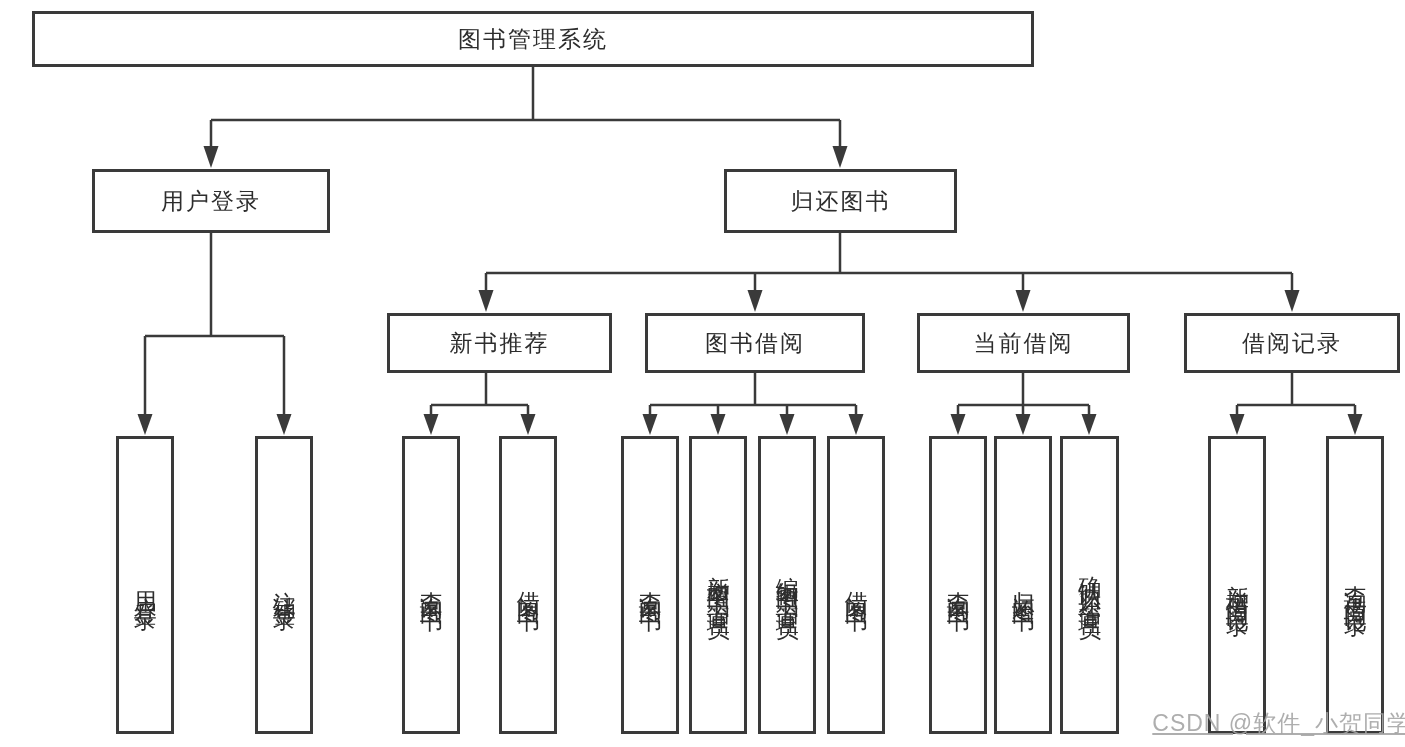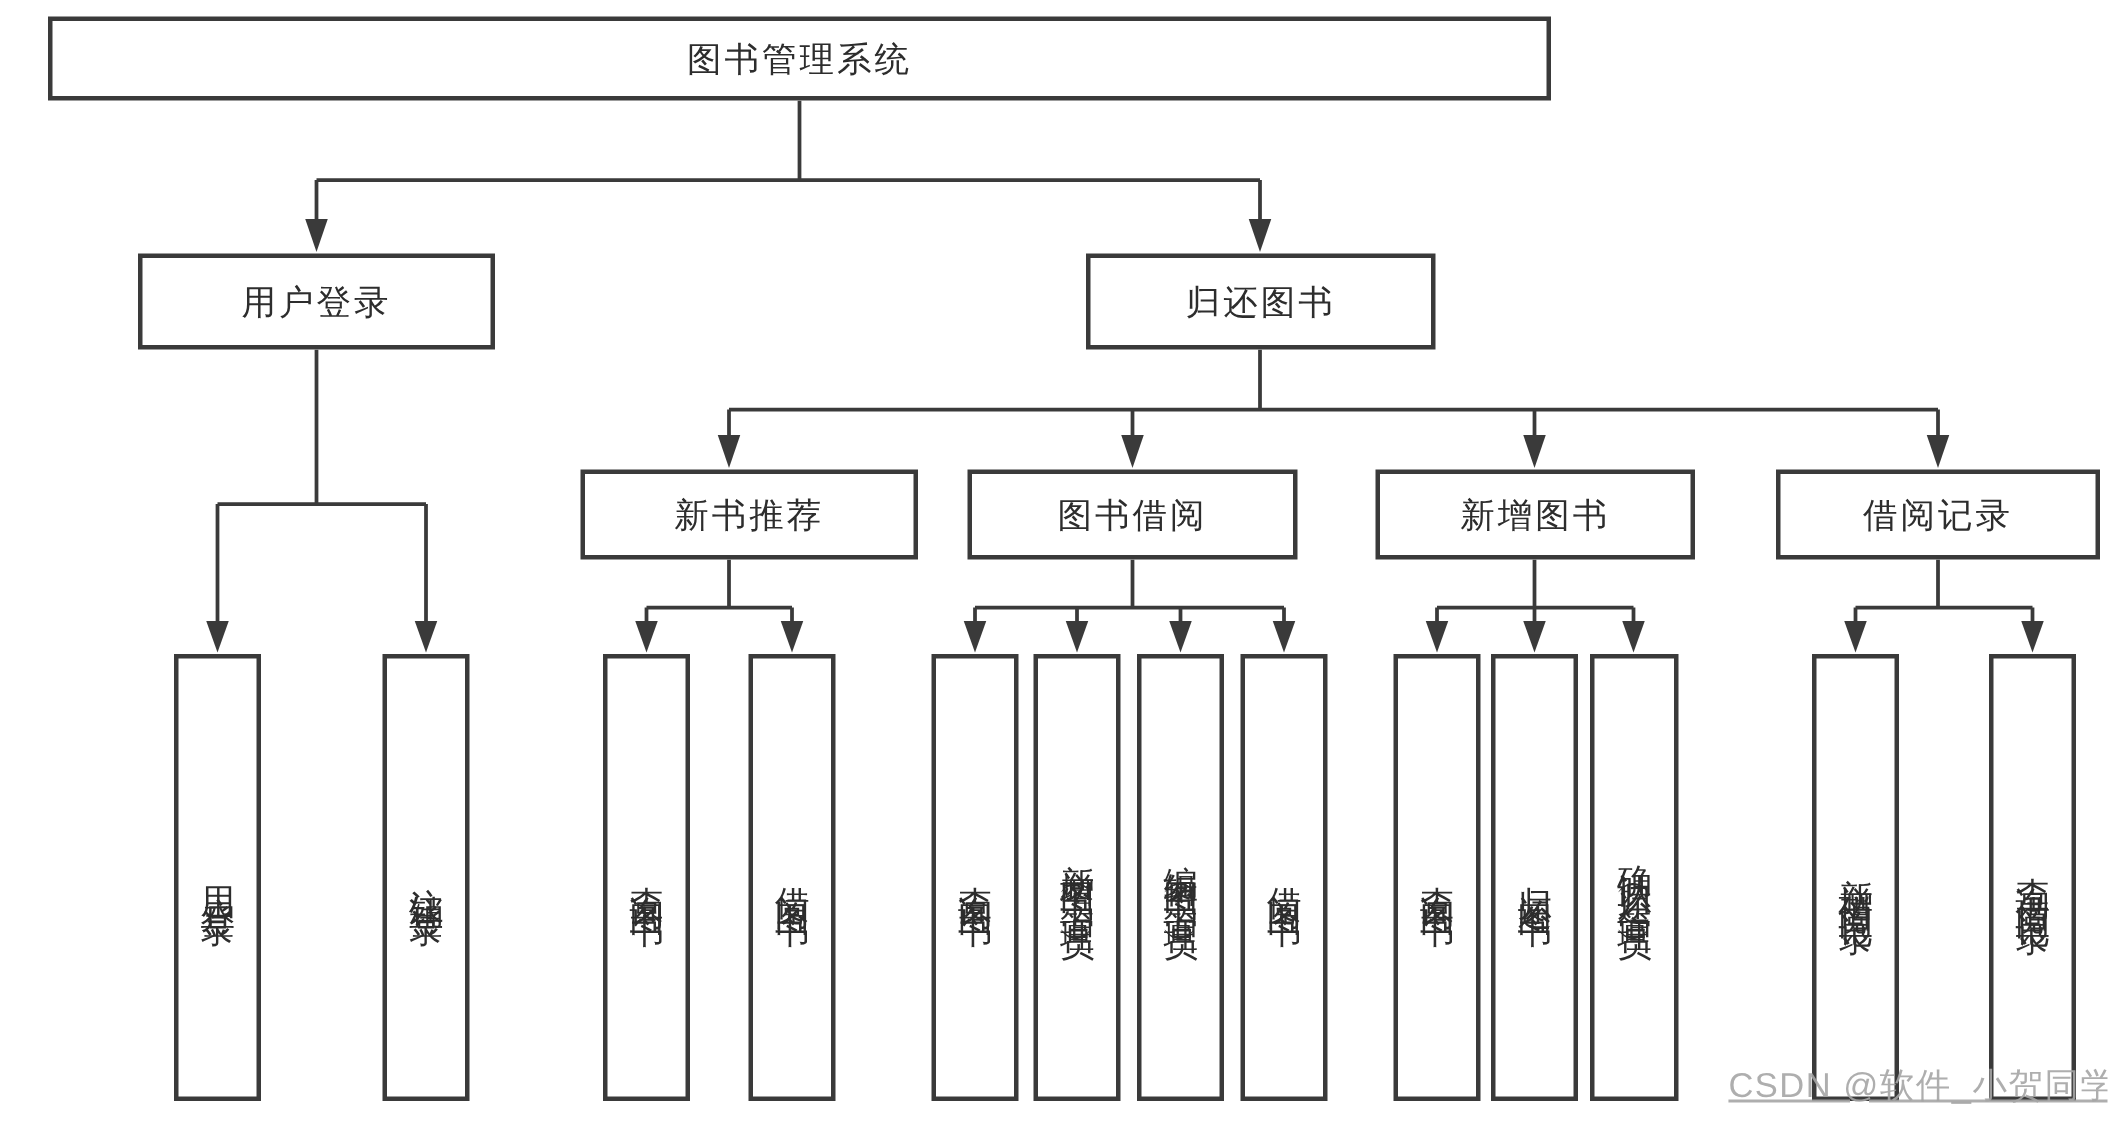--- a/index.html
+++ b/index.html
@@ -120,21 +120,21 @@
     </g>
   </svg>
 
   <div class="node" style="left:20px; top:11px; width:1002px; height:56px;">图书管理系统</div>
 
   <div class="node" style="left:80px; top:169px; width:238px; height:64px;">用户登录</div>
   <div class="node" style="left:712px; top:169px; width:233px; height:64px;">归还图书</div>
 
   <div class="node" style="left:375px; top:313px; width:225px; height:60px;">新书推荐</div>
   <div class="node" style="left:633px; top:313px; width:220px; height:60px;font-family:Liberation Serif, serif;">图书借阅</div>
-  <div class="node" style="left:905px; top:313px; width:213px; height:60px;">新增图书</div>
+  <div class="node" style="left:905px; top:313px; width:213px; height:60px;">当前借阅</div>
   <div class="node" style="left:1172px; top:313px; width:216px; height:60px;text-align:right;">借阅记录</div>
 
   <div class="leaf" style="left:104px; top:436px; width:58px; height:298px;">用户登录</div>
   <div class="leaf" style="left:243px; top:436px; width:58px; height:298px;">注销登录</div>
 
   <div class="leaf" style="left:390px; top:436px; width:58px; height:298px;">查询图书</div>
   <div class="leaf" style="left:487px; top:436px; width:58px; height:298px;">借阅图书</div>
 
   <div class="leaf" style="left:609px; top:436px; width:58px; height:298px;">查询图书</div>
   <div class="leaf" style="left:677px; top:436px; width:58px; height:298px;">新增图书（管理员）</div>

